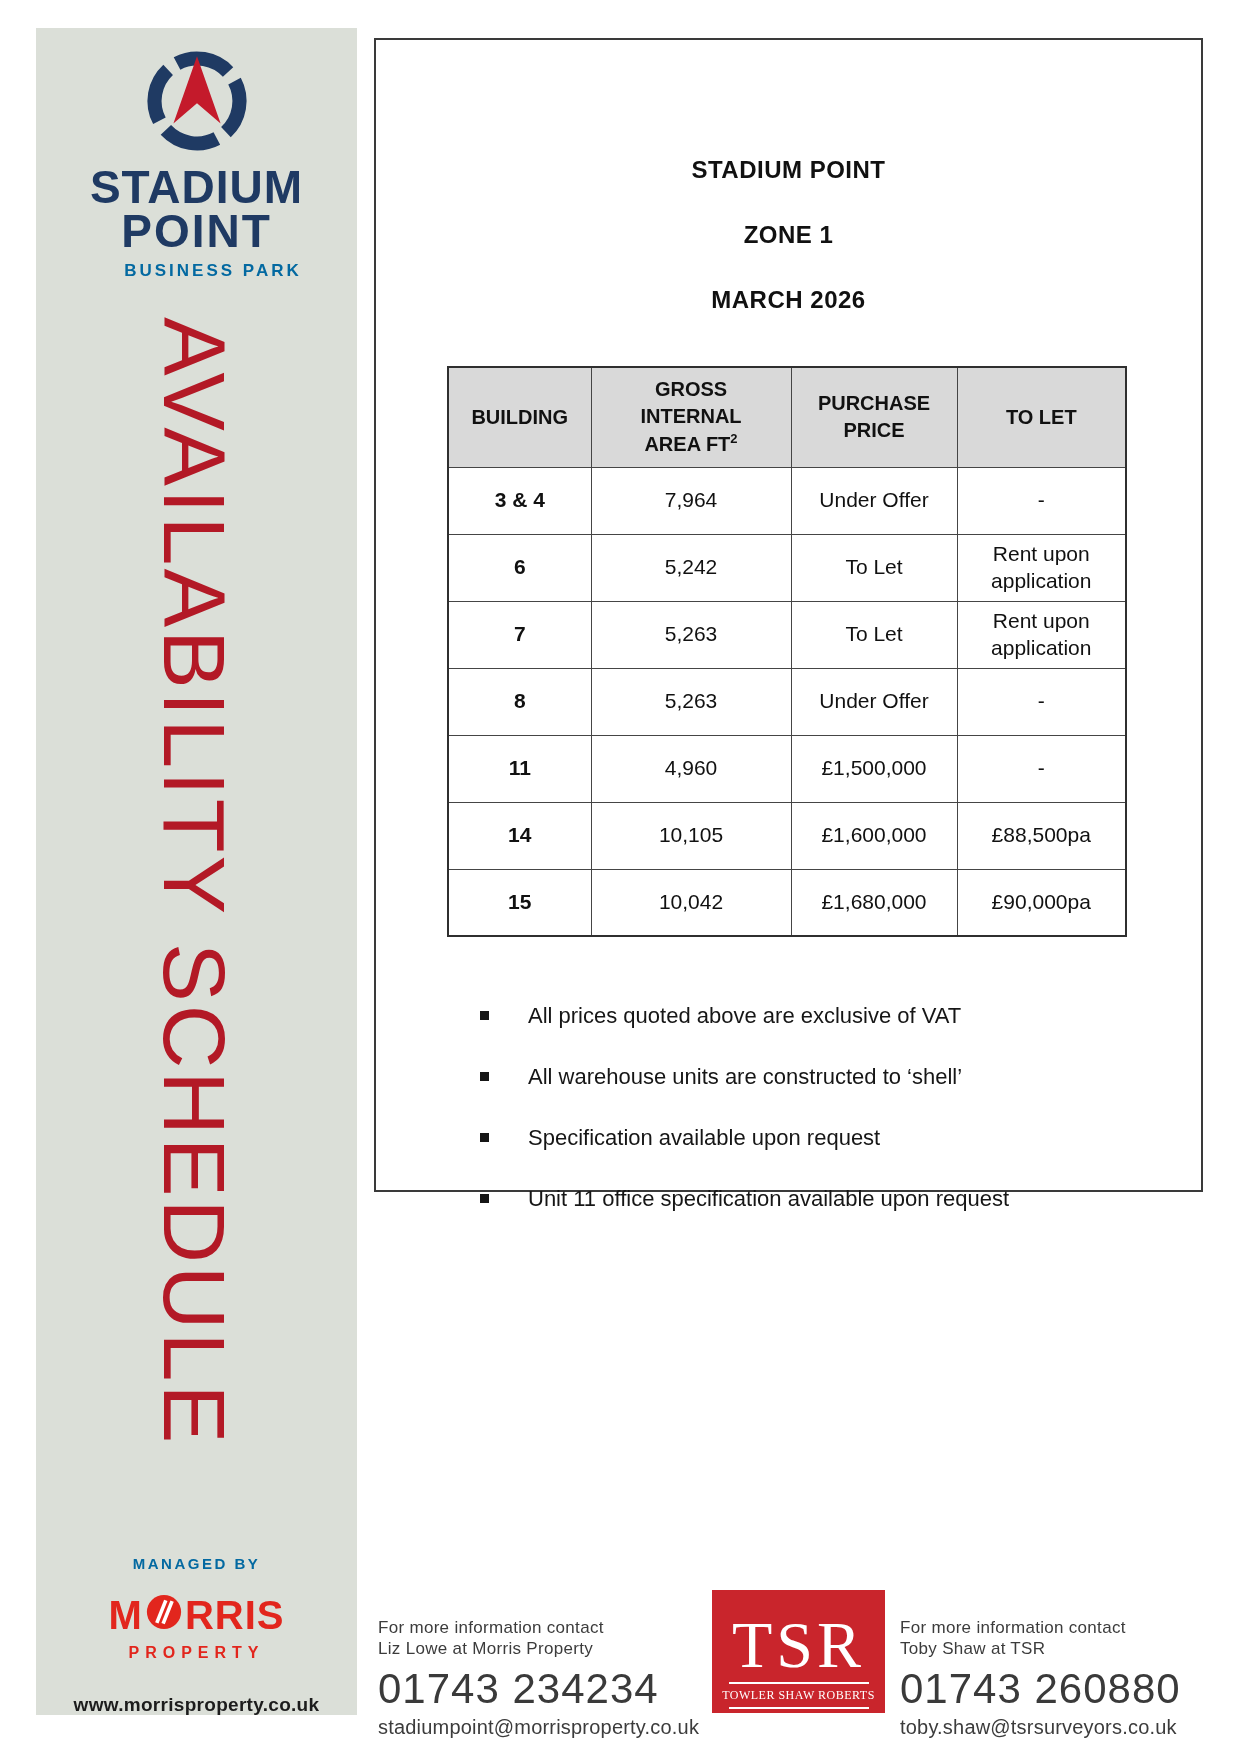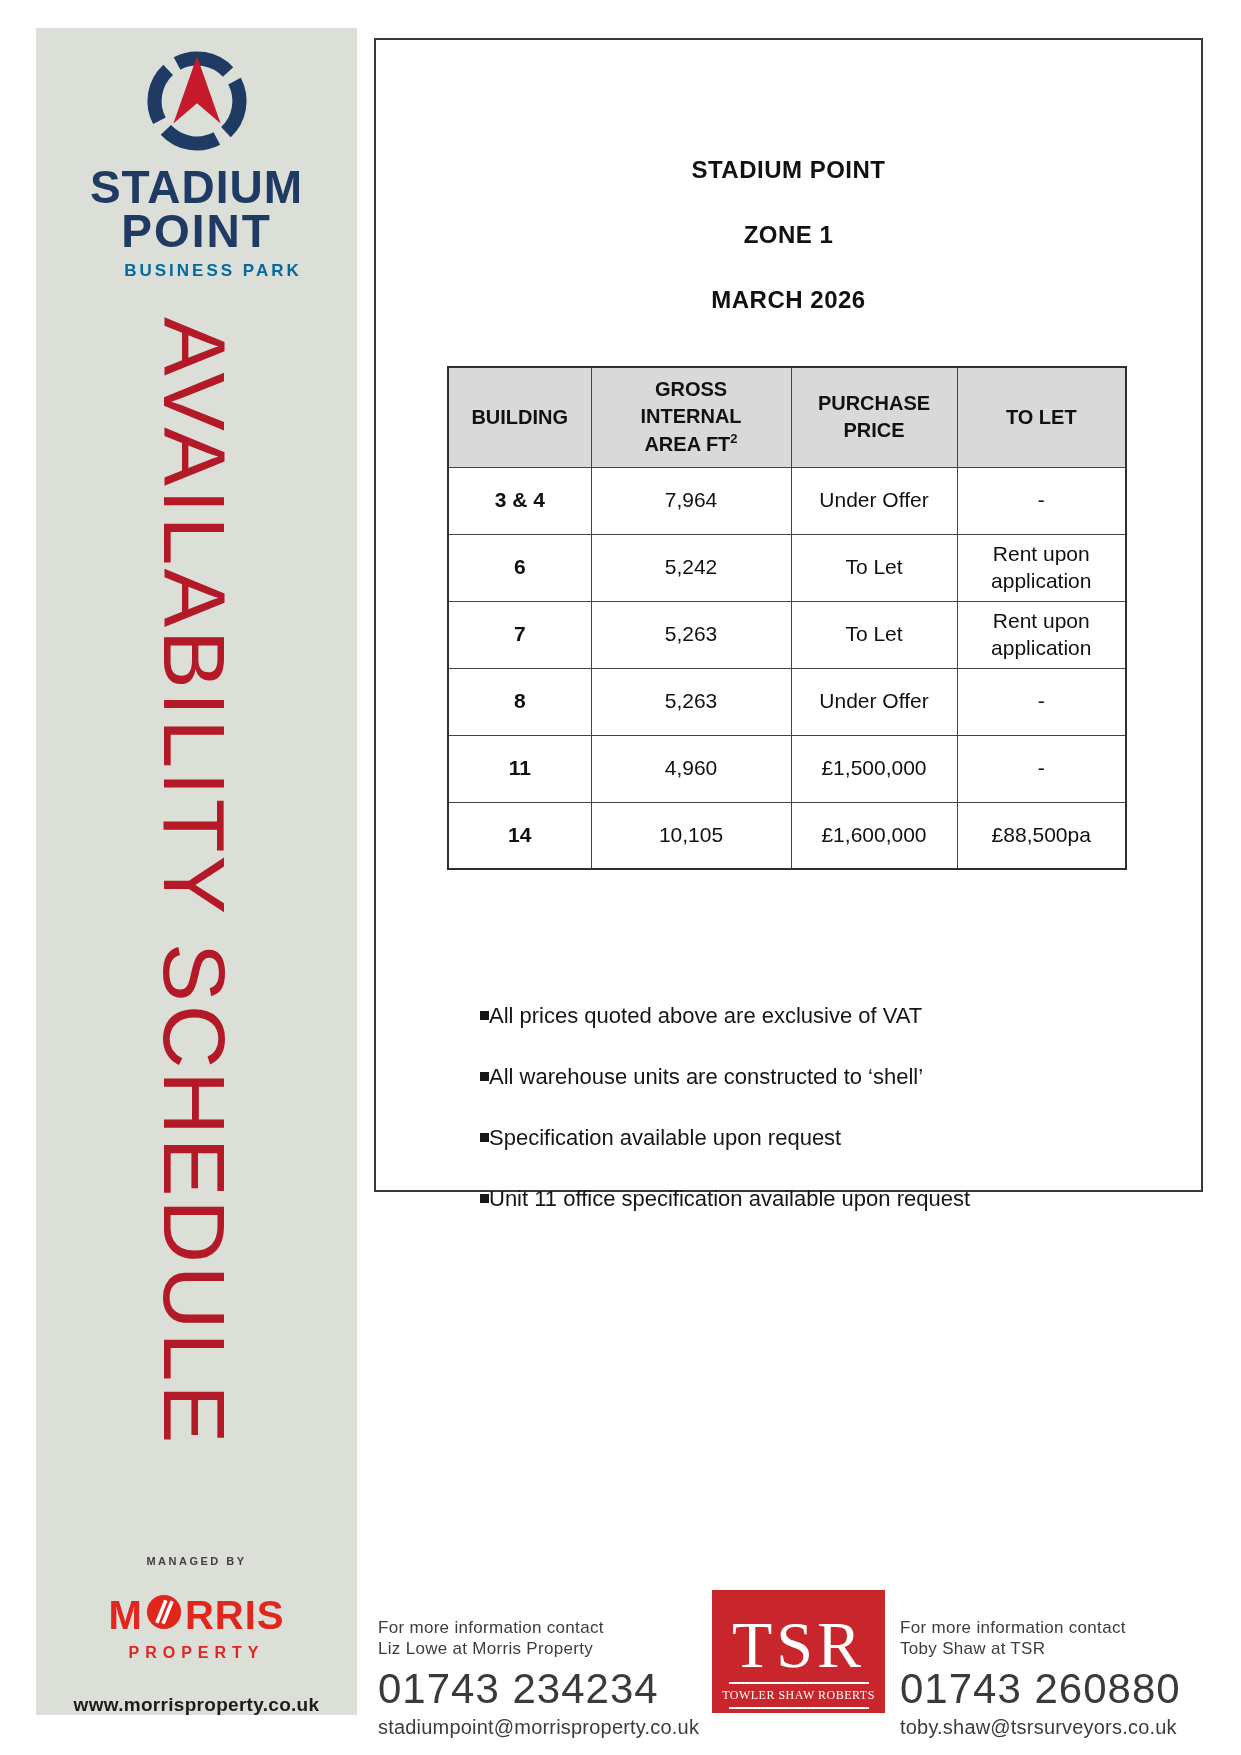--- a/index.html
+++ b/index.html
@@ -8,22 +8,22 @@
 
   
   .sidebar { position:absolute; left:36px; top:28px; width:321px; height:1687px; background:#dbdfd8; }
   .sp-logo { position:absolute; top:14px; left:0; width:100%; text-align:center; }
   .sp-logo svg { display:block; margin:0 auto; }
   .sp-name1 { font-size:46px; font-weight:bold; color:#1f3a63; letter-spacing:1px; line-height:1.0; margin-top:4px; }
   .sp-name2 { font-size:46px; font-weight:bold; color:#1f3a63; letter-spacing:2px; line-height:1.0; margin-top:-2px; }
   .sp-tagline { font-size:17px; font-weight:bold; color:#0369a1; letter-spacing:3px; margin-top:7px;margin-left:33px; }
   .vertical-title { position:absolute; left:114px; top:289px; writing-mode:vertical-rl;
       font-size:88px; line-height:88px; letter-spacing:3px; color:#b31926; white-space:nowrap; }
-  .managed-by { position:absolute; top:1527px; width:100%; text-align:center; font-size:11px;
-      letter-spacing:2.5px; color:#404040; font-weight:bold; }
+  .managed-by { position:absolute; top:1527px; width:100%; text-align:center; font-size:15px;
+      letter-spacing:2.5px; color:#0369a1; font-weight:bold; }
   .morris-logo { position:absolute; top:1566px; width:100%; text-align:center; }
   .morris-row { display:flex; justify-content:center; align-items:center; gap:1px;
       font-size:40px; font-weight:bold; color:#e2261d; letter-spacing:1px; line-height:1; }
   .morris-row svg { margin:0 2px; }
   .morris-prop { font-size:16px; font-weight:bold; color:#e2261d; letter-spacing:6px; margin-top:8px; }
   .morris-web { font-size:19px; font-weight:bold; color:#1c1c1c; margin-top:32px; letter-spacing:0.3px; }
 
   
   .main-panel { position:absolute; left:374px; top:38px; width:829px; height:1154px;
       border:2px solid #3a3a3a; background:#fff; }
@@ -37,21 +37,21 @@
   table.sched { border:2px solid #2f2f2f; }
   table.sched th { background:#d9d9d9; font-size:20px; font-weight:bold; height:100px; line-height:1.35; }
   table.sched td { font-size:21px; height:67px; line-height:1.25; }
   td.bcol { font-weight:bold; }
   .hdr-area { display:inline-block; max-width:108px; }
   sup { font-size:13px; }
 
   .notes { position:absolute; left:104px; top:960px; width:660px; list-style:none; }
   .notes li { display:flex; margin-bottom:30px; font-size:22px; color:#161616; line-height:31px; }
   .notes .sq { flex:0 0 9px; width:9px; height:9px; background:#161616; margin-top:11px; }
-  .notes .note-text { max-width:600px; }
+  .notes .note-text { margin-left:39px; max-width:600px; }
 
   
   .footer-block { position:absolute; color:#3c3c3c; }
   .fb-left { left:378px; top:1589px; }
   .fb-right { left:900px; top:1589px; }
   .fb-intro { font-size:17px; line-height:21px; letter-spacing:0.3px;margin-top:28px; }
   .fb-phone { font-size:42px; line-height:44px; margin-top:8px; letter-spacing:1px; color:#3a3a3a; }
   .fb-email { font-size:20px; margin-top:5px; letter-spacing:0.2px; }
 
   .tsr-logo { position:absolute; left:712px; top:1590px; width:173px; height:123px; background:#c9252c;
@@ -152,20 +152,26 @@
         <td>4,960</td>
         <td>£1,500,000</td>
         <td>-</td>
       </tr>
       <tr>
         <td class="bcol">14</td>
         <td>10,105</td>
         <td>£1,600,000</td>
         <td>£88,500pa</td>
       </tr>
+      <tr>
+        <td class="bcol">15</td>
+        <td>10,042</td>
+        <td>£1,680,000</td>
+        <td>£90,000pa</td>
+      </tr>
     </tbody>
       </table>
 
     <ul class="notes">
       <li>
         <span class="sq"></span>
         <span class="note-text">All prices quoted above are exclusive of VAT</span>
       </li>
       <li>
         <span class="sq"></span>

